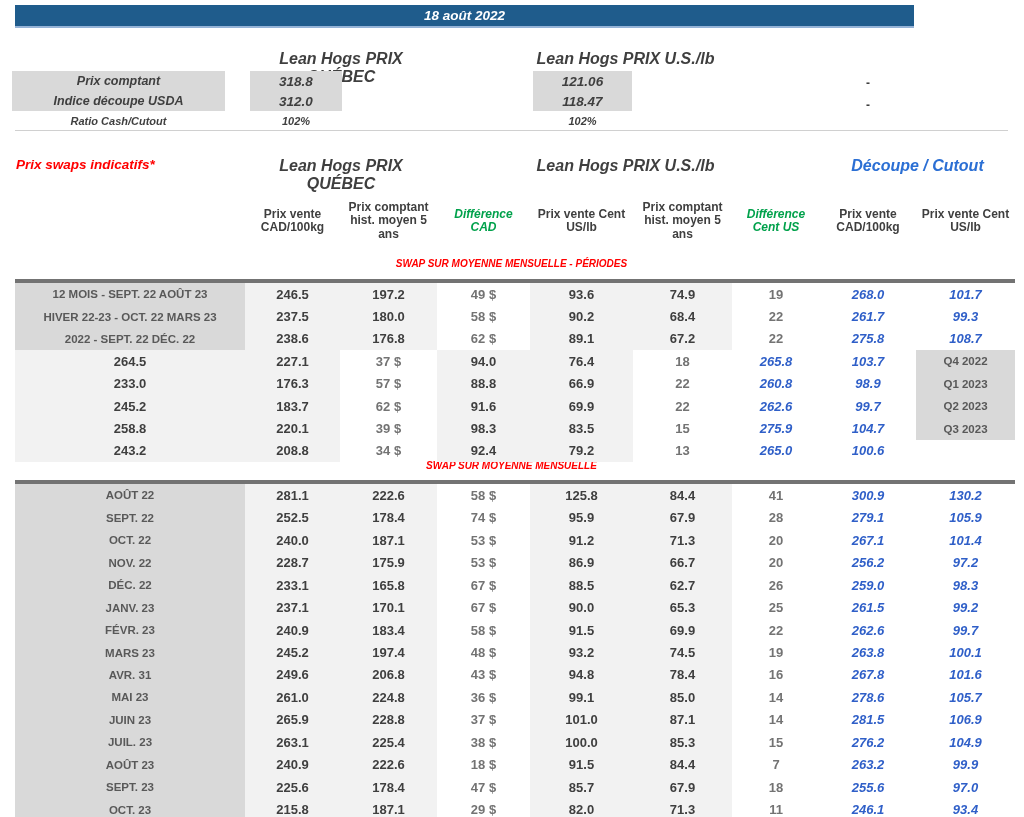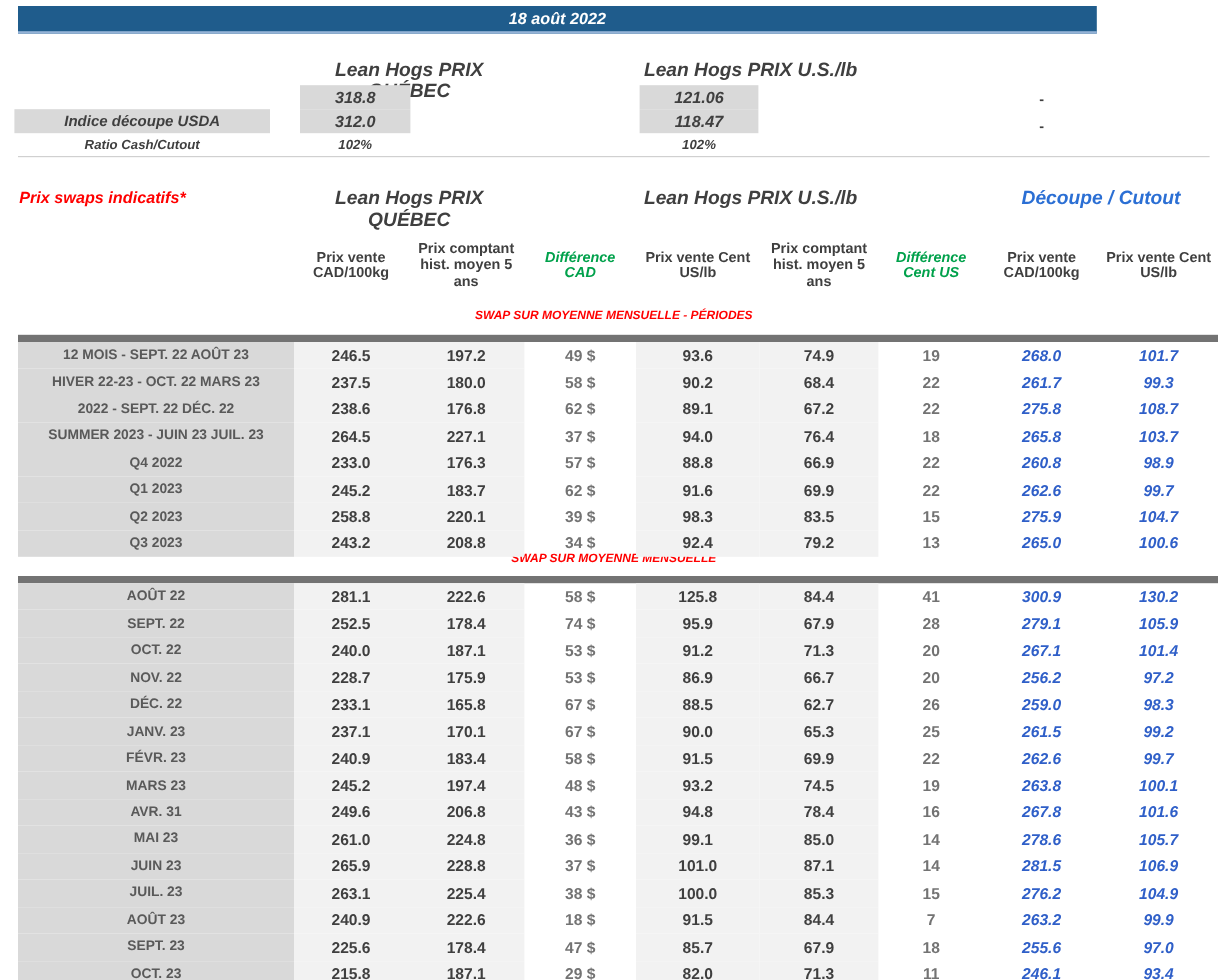--- a/index.html
+++ b/index.html
@@ -30,21 +30,21 @@
   .headgrid{position:absolute;left:15px;top:190px;height:62px;display:grid;
             grid-template-columns:230px 95px 97px 93px 103px 99px 88px 96px 99px;
             align-items:center}
   .hcell{text-align:center;font-size:12px;color:#3F3F3F;font-weight:600;
          line-height:1.12;padding:0 4px}
   .hcell.hgreen{color:#00A14B;font-style:italic;font-weight:bold}
 
   
   .tgrid{position:absolute;left:15px;display:grid;
          grid-template-columns:230px 95px 97px 93px 103px 99px 88px 96px 99px;
-         border-top:6px solid #737373}
+         border-top:4px solid #737373}
   #periods{top:279px;grid-auto-rows:22.4px}
   #monthly{top:480px;grid-auto-rows:22.47px}
   .cell{display:flex;align-items:center;justify-content:center;
         font-size:13px;font-weight:bold;color:#3F3F3F;white-space:nowrap}
   .cell.lab{background:#D9D9D9;color:#595959;font-size:11.5px}
   .cell.band{background:#F2F2F2}
   .cell.green{color:#737373;}
   .cell.blue{color:#2F5FC8;font-style:italic}
 </style>
 </head>
@@ -52,20 +52,21 @@
 
 <div class="page">
 
   <div class="topbar">
     <span>18 août 2022</span>
   </div>
 
   <div class="grp" style="left:245px;top:50px;width:192px">Lean Hogs PRIX QUÉBEC</div>
   <div class="grp" style="left:528px;top:50px;width:195px">Lean Hogs PRIX U.S./lb</div>
 
+  <div class="srow graybg" style="left:12px;top:71px;width:213px;font-size:12.5px">Prix comptant</div>
   <div class="srow graybg" style="left:12px;top:91px;width:213px;font-size:12.5px">Indice découpe USDA</div>
   <div class="srow" style="left:12px;top:111px;width:213px;font-size:11px">Ratio Cash/Cutout</div>
 
   <div class="srow graybg" style="left:250px;top:71px;width:92px;font-size:13.5px">318.8</div>
   <div class="srow graybg" style="left:250px;top:91px;width:92px;font-size:13.5px">312.0</div>
   <div class="srow" style="left:250px;top:111px;width:92px;font-size:11px">102%</div>
 
   <div class="srow graybg" style="left:533px;top:71px;width:99px;font-size:13.5px">121.06</div>
   <div class="srow graybg" style="left:533px;top:91px;width:99px;font-size:13.5px">118.47</div>
   <div class="srow" style="left:533px;top:111px;width:99px;font-size:11px">102%</div>
@@ -116,21 +117,20 @@
       <div class="cell blue">99.3</div>
       <div class="cell lab">2022 - SEPT. 22 DÉC. 22</div>
       <div class="cell band">238.6</div>
       <div class="cell band">176.8</div>
       <div class="cell green">62 $</div>
       <div class="cell band">89.1</div>
       <div class="cell band">67.2</div>
       <div class="cell green">22</div>
       <div class="cell blue">275.8</div>
       <div class="cell blue">108.7</div>
-      <div class="cell lab">SUMMER 2023 - JUIN 23 JUIL. 23</div>
       <div class="cell band">264.5</div>
       <div class="cell band">227.1</div>
       <div class="cell green">37 $</div>
       <div class="cell band">94.0</div>
       <div class="cell band">76.4</div>
       <div class="cell green">18</div>
       <div class="cell blue">265.8</div>
       <div class="cell blue">103.7</div>
       <div class="cell lab">Q4 2022</div>
       <div class="cell band">233.0</div>

